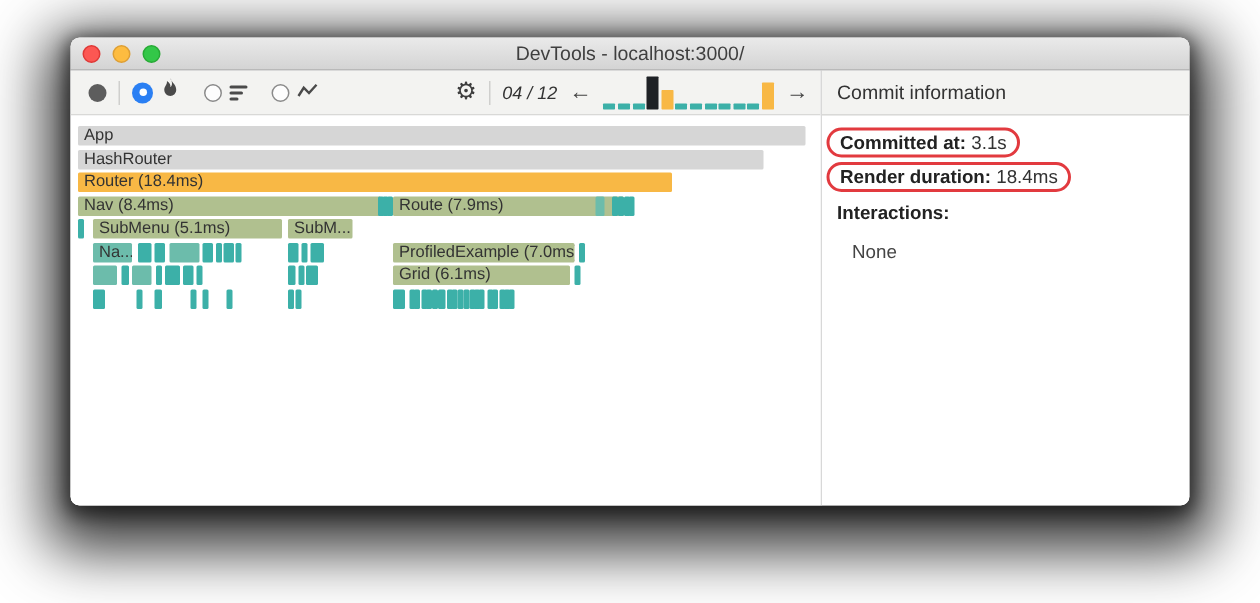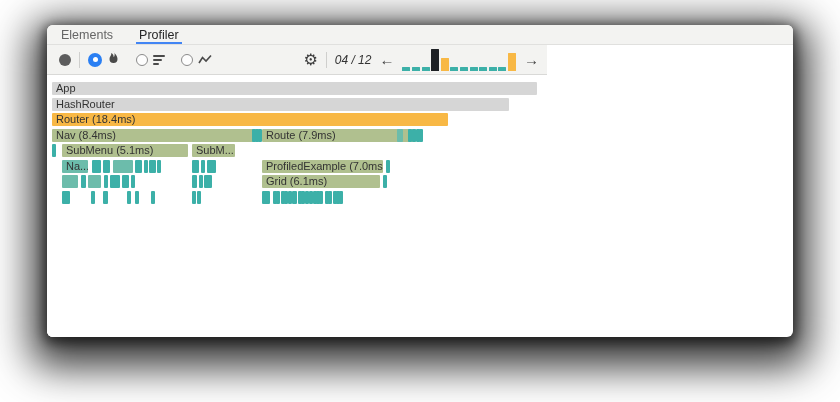--- a/index.html
+++ b/index.html
@@ -56,30 +56,29 @@
   .val{color:#333;}
   .interactions{font-weight:bold;margin-top:5px;color:#222;}
   .none{margin-top:12px;margin-left:10px;color:#444;}
 </style>
 </head>
 <body>
 
 <div class="stage">
   <div class="window">
 
-
-    <div class="tabbar">
-      <div class="tab">
-        <span>Elements</span>
+    <div class="titlebar">
+      <div class="lights">
+        <span class="light red"></span>
+        <span class="light yellow"></span>
+        <span class="light green"></span>
       </div>
-      <div class="tab active">
-        <span>Profiler</span>
-        <span class="underline"></span>
-      </div>
+      <div class="title">DevTools - localhost:3000/</div>
     </div>
+
 
     <div class="bodyrow">
 
       <div class="left-panel">
         <div class="toolbar">
           <span class="record-dot"></span>
           <span class="vdiv"></span>
           <span class="grp">
             <span class="radio sel"></span>
             <span>
@@ -189,16 +188,30 @@
             <div class="fbar" style="left: 269px; top: 115.5px; width: 2px; background: rgb(60, 176, 168);"></div>
             <div class="fbar" style="left: 272px; top: 115.5px; width: 4px; background: rgb(60, 176, 168);"></div>
             <div class="fbar" style="left: 278px; top: 115.5px; width: 2px; background: rgb(60, 176, 168);"></div>
             <div class="fbar" style="left: 281px; top: 115.5px; width: 3px; background: rgb(60, 176, 168);"></div>
             <div class="fbar" style="left: 286px; top: 115.5px; width: 2px; background: rgb(60, 176, 168);"></div>
             <div class="fbar" style="left: 289px; top: 115.5px; width: 2px; background: rgb(60, 176, 168);"></div>
             <div class="fbar" style="left: 292px; top: 115.5px; width: 2px; background: rgb(60, 176, 168);"></div>
           </div>
       </div>
 
+      <div class="right-panel">
+        <div class="rp-header">Commit information</div>
+        <div class="rp-content">
+          <div class="annot">
+            <span class="lbl">Committed at:</span><span class="val"> 3.1s</span>
+          </div>
+          <br>
+          <div class="annot">
+            <span class="lbl">Render duration:</span><span class="val"> 18.4ms</span>
+          </div>
+          <div class="interactions">Interactions:</div>
+          <div class="none">None</div>
+        </div>
+      </div>
 
     </div>
   </div>
 </div>
 
 </body></html>

